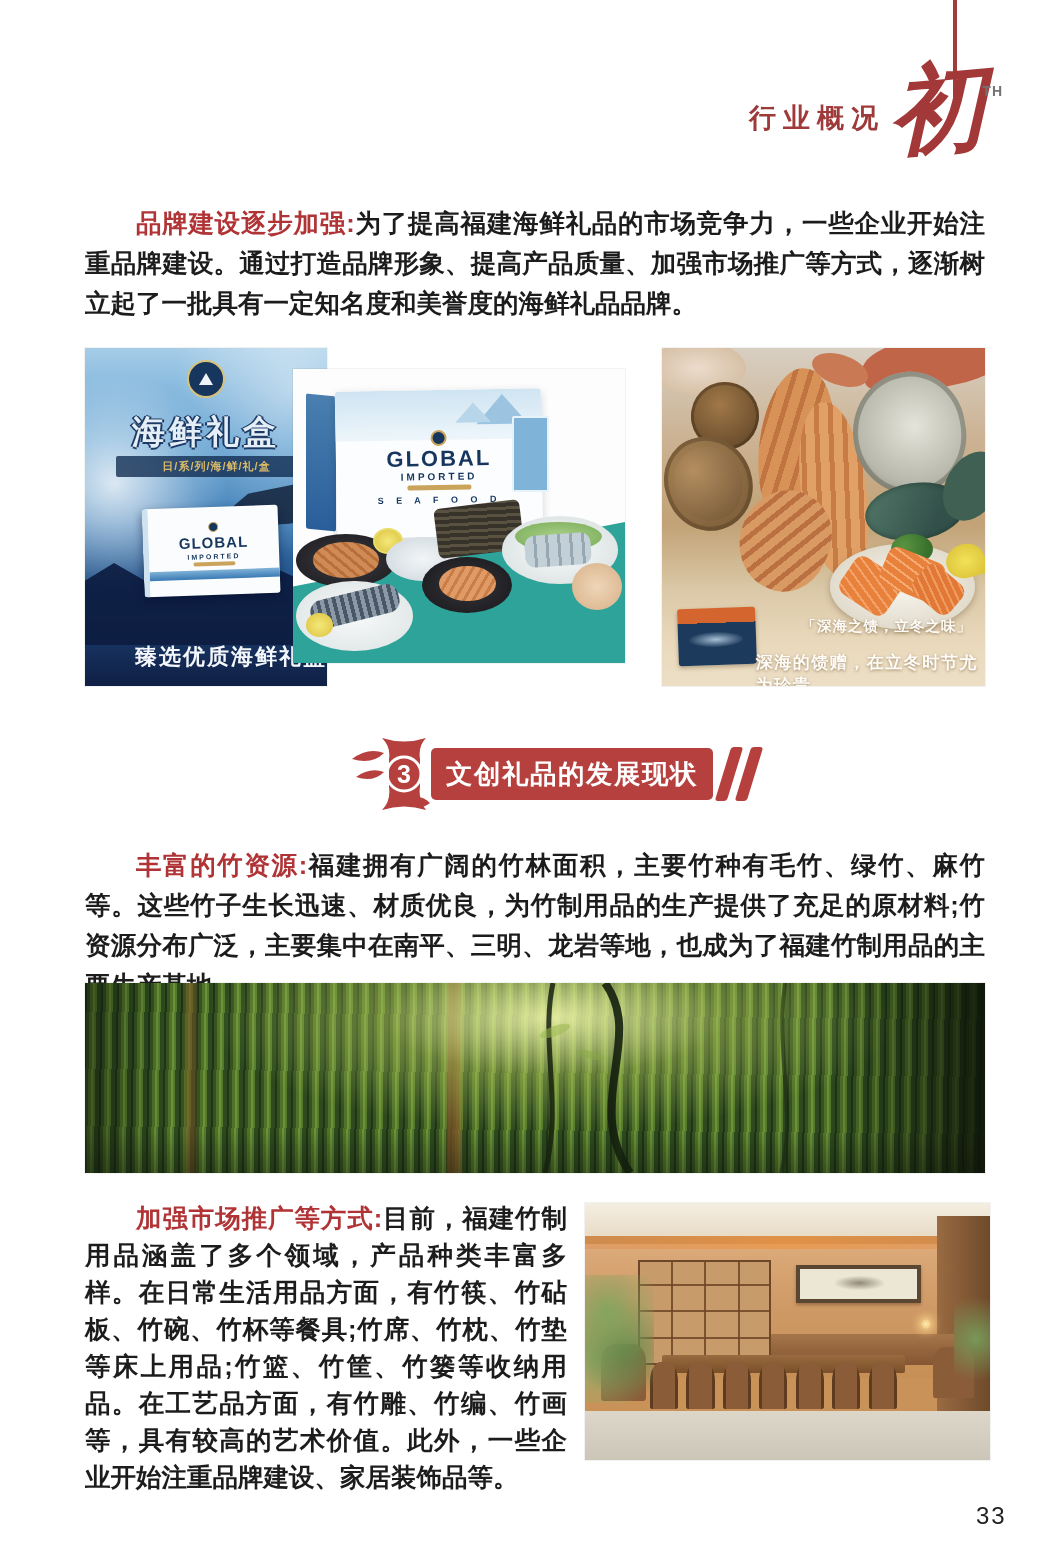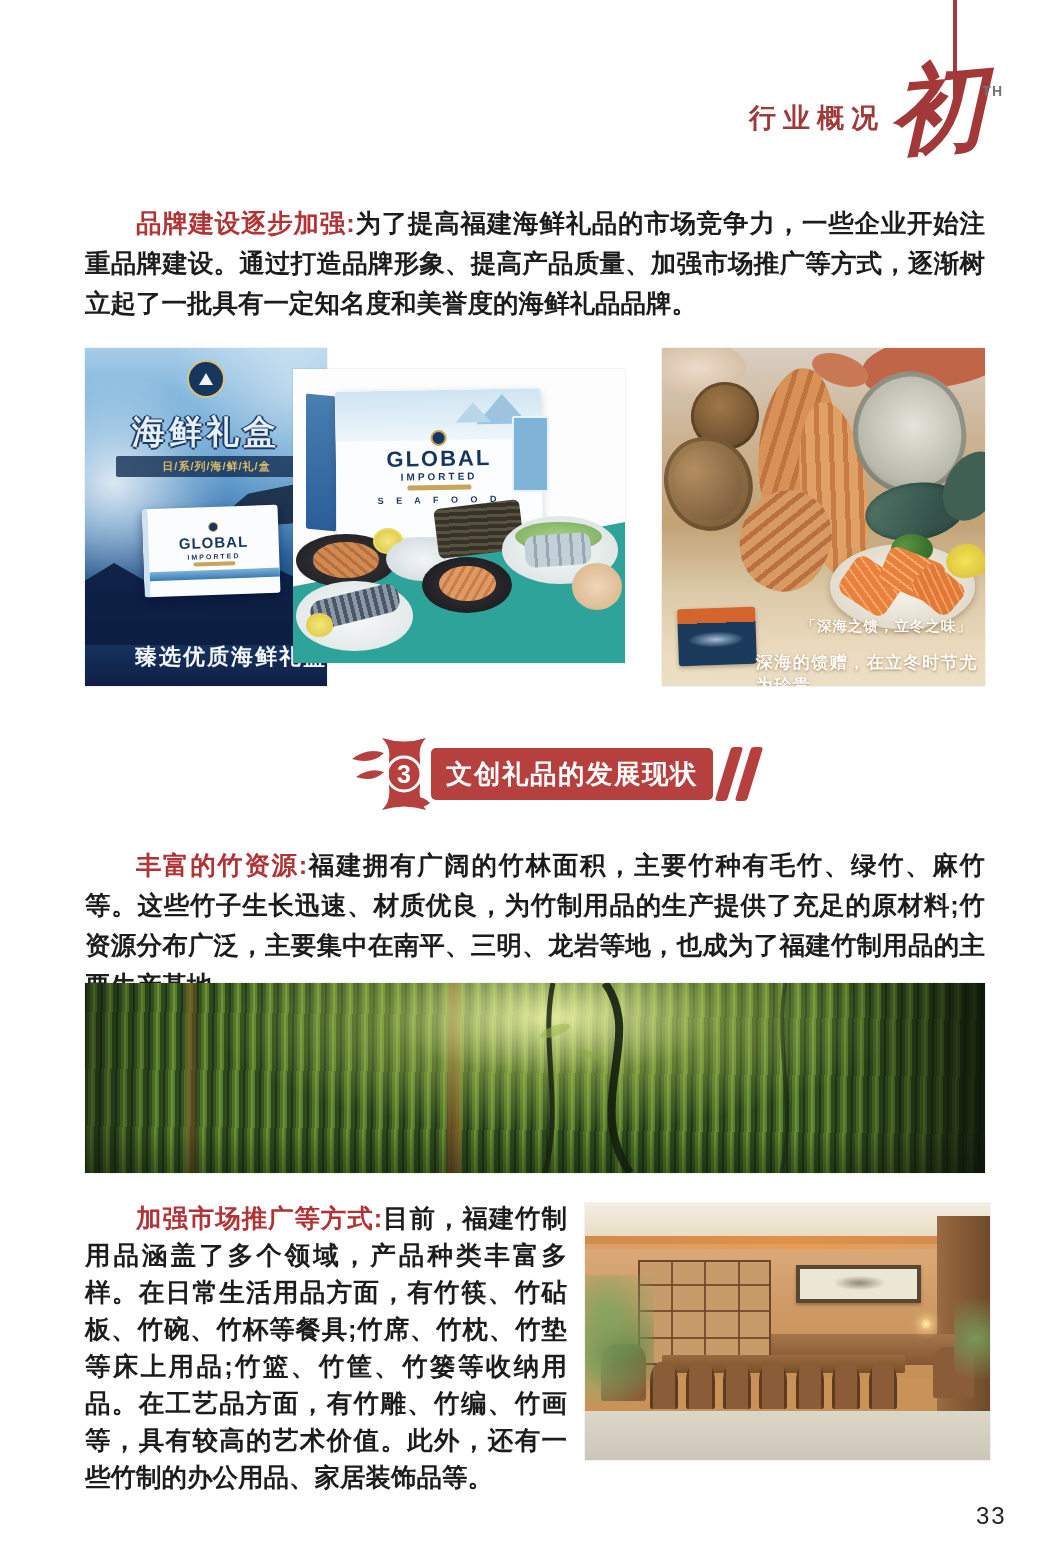--- a/index.html
+++ b/index.html
@@ -306,21 +306,21 @@
   <div class="photo bamboo">
     <svg width="900" height="190" viewBox="0 0 900 190">
       <path d="M468,0 C455,60 478,120 460,190" stroke="#17230f" stroke-width="5" fill="none" opacity="0.85"></path>
       <path d="M520,0 C560,55 498,120 545,190" stroke="#141f0e" stroke-width="8" fill="none" opacity="0.9"></path>
       <path d="M700,0 C690,70 712,130 696,190" stroke="#1a2812" stroke-width="4" fill="none" opacity="0.6"></path>
       <ellipse cx="470" cy="48" rx="16" ry="5" fill="#9ab84e" opacity="0.55" transform="rotate(-20 470 48)"></ellipse>
       <ellipse cx="505" cy="72" rx="14" ry="4" fill="#88a845" opacity="0.5" transform="rotate(15 505 72)"></ellipse>
     </svg>
   </div>
 
-  <p class="para p3"><span class="lead">加强市场推广等方式:</span><span>目前，福建竹制用品涵盖了多个领域，产品种类丰富多样。在日常生活用品方面，有竹筷、竹砧板、竹碗、竹杯等餐具;竹席、竹枕、竹垫等床上用品;竹篮、竹筐、竹篓等收纳用品。在工艺品方面，有竹雕、竹编、竹画等，具有较高的艺术价值。此外，还有一些竹制的办公用品、家居装饰品等。</span></p>
+  <p class="para p3"><span class="lead">加强市场推广等方式:</span><span>目前，福建竹制用品涵盖了多个领域，产品种类丰富多样。在日常生活用品方面，有竹筷、竹砧板、竹碗、竹杯等餐具;竹席、竹枕、竹垫等床上用品;竹篮、竹筐、竹篓等收纳用品。在工艺品方面，有竹雕、竹编、竹画等，具有较高的艺术价值。此外，一些企业开始注重品牌建设、家居装饰品等。</span></p>
 
   <div class="photo tearoom">
     <div class="tr-wall"></div>
     <div class="tr-ceiling"></div>
     <div class="tr-glow"></div>
     <div class="tr-panel"></div>
     <div class="tr-shelf"></div>
     <div class="tr-painting"></div>
     <div class="tr-sideboard"></div>
     <div class="tr-lamp"></div>

